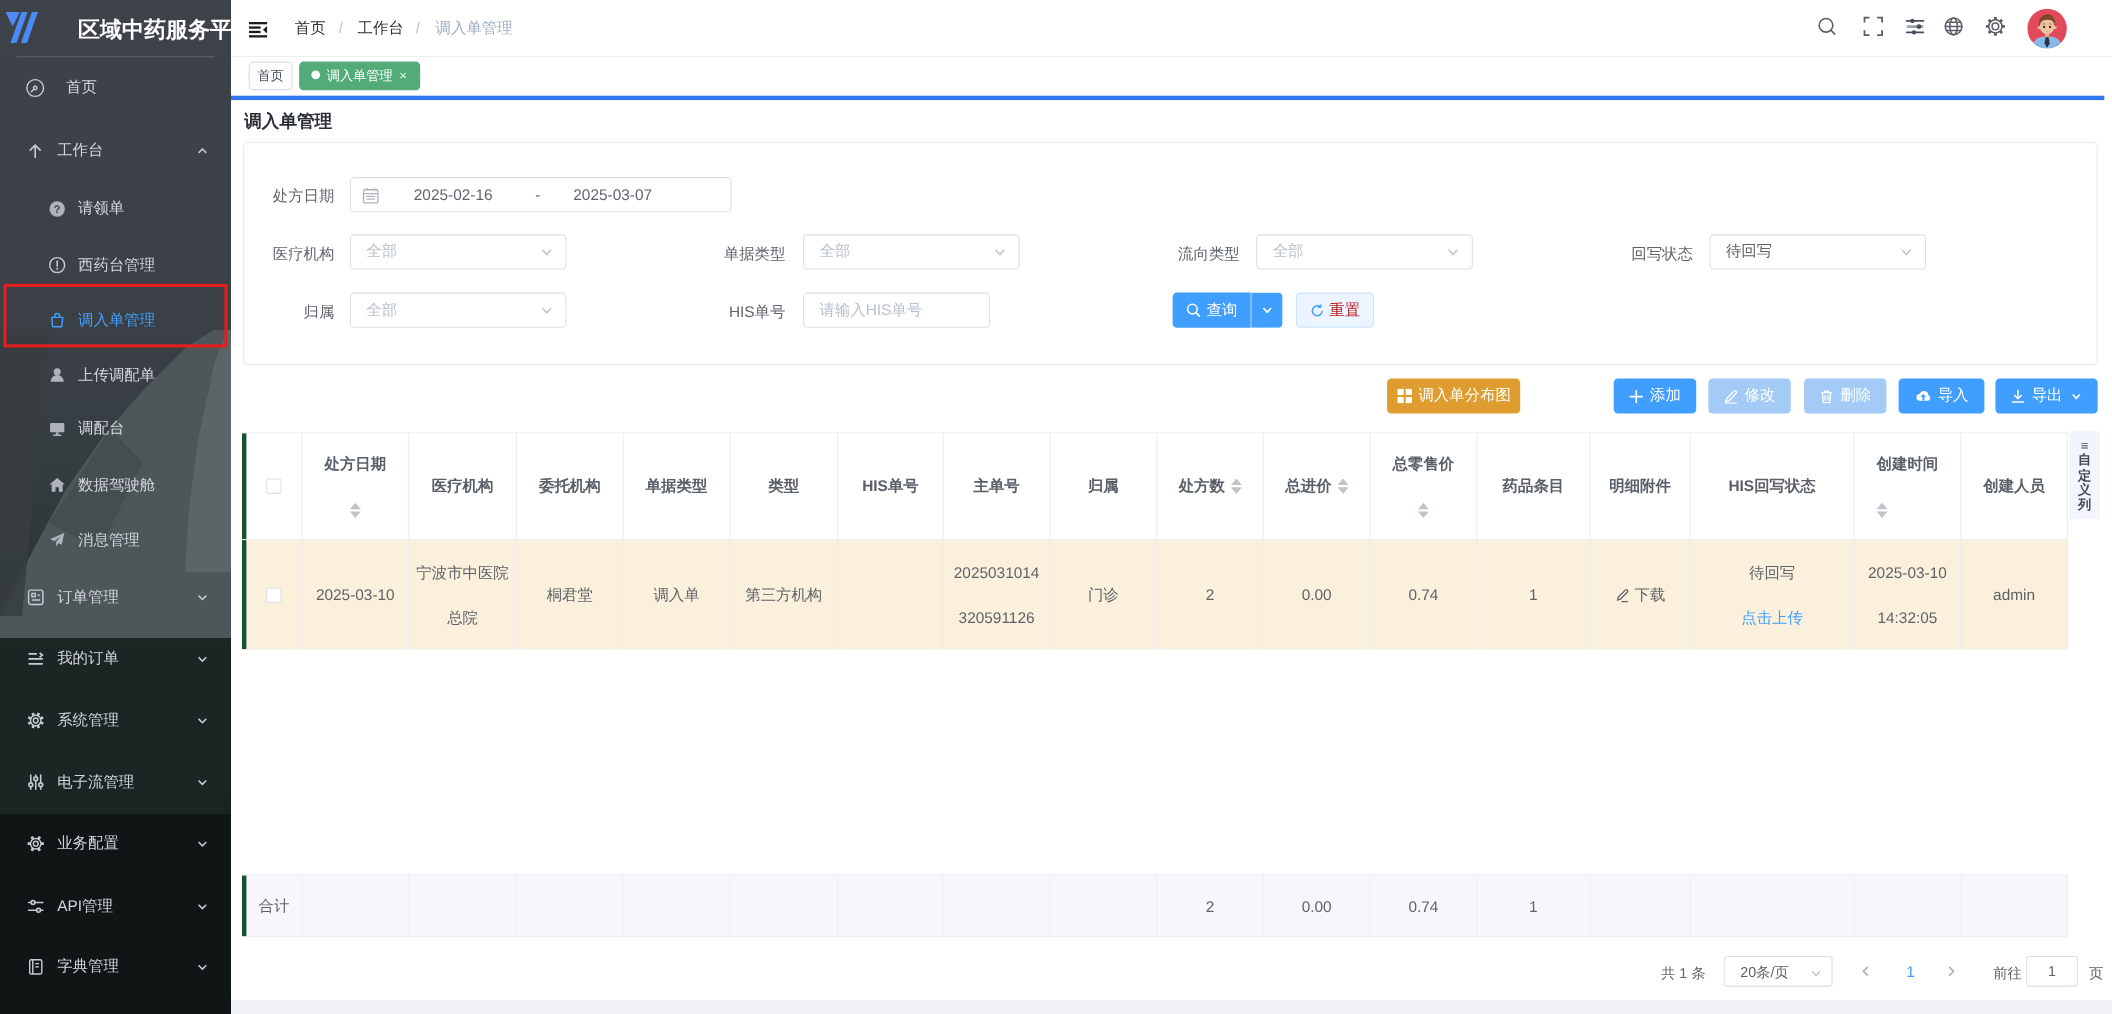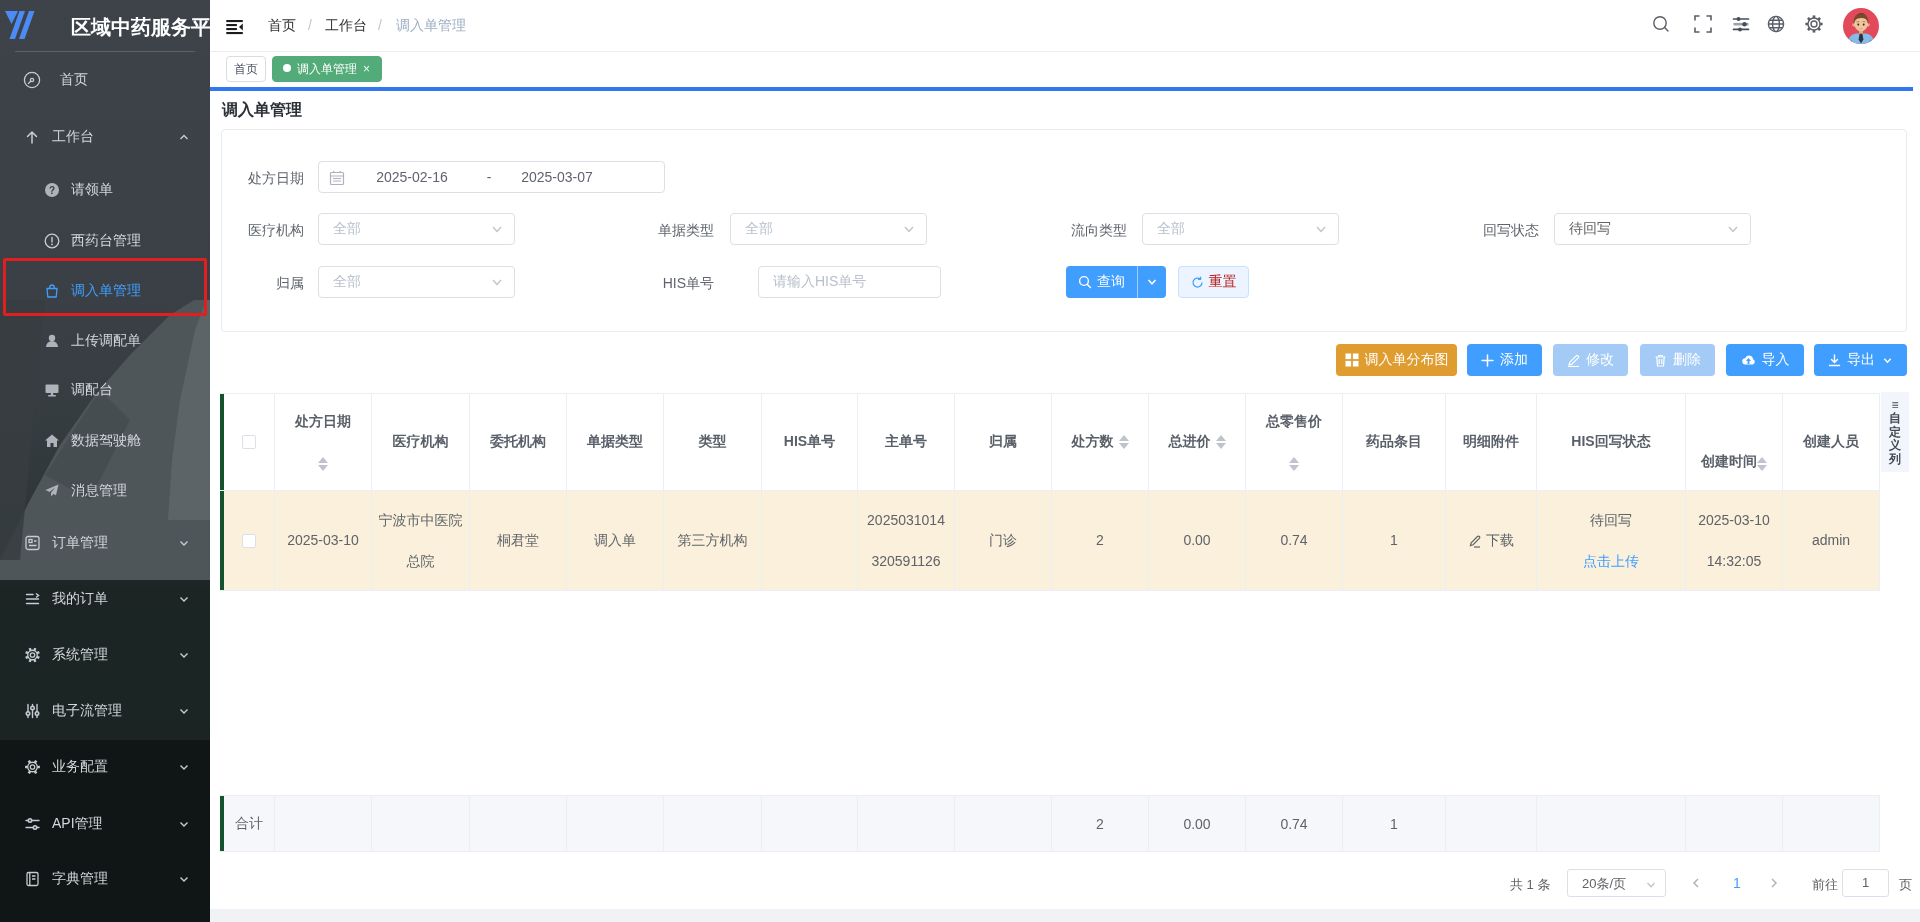--- a/index.html
+++ b/index.html
@@ -392,41 +392,41 @@
     </div>
 
   <div class="flabel" style="right:1602px;top:145px;width:80px">归属</div>
   <div class="fsel" style="left:96px;top:136px;width:197px">
       <span class="ph">全部</span>
     <svg class="vchev" width="14" height="14" viewBox="0 0 14 14" fill="none" stroke="#c0c4cc" stroke-width="1.4">
         <path d="M3 5 L7 9.4 L11 5"></path>
       </svg>
     </div>
   <div class="flabel" style="right:1192px;top:145px;width:80px">HIS单号</div>
-  <div class="fsel" style="left:536px;top:136px;width:183px">
+  <div class="fsel" style="left:508px;top:136px;width:170px">
       <span class="ph">请输入HIS单号</span>
     </div>
   <div class="btn blue" style="left:844px;top:136px;width:71px;border-radius:4px 0 0 4px">
     <svg width="14" height="14" viewBox="0 0 14 14" fill="none" stroke="#fff" stroke-width="1.4" style="margin-right:5px">
       <circle cx="6" cy="6" r="4.4"></circle>
         <path d="M9.4 9.4 L12.4 12.4" stroke-linecap="round"></path>
     </svg>查询</div>
   <div class="btn blue" style="left:915px;top:136px;width:29px;border-radius:0 4px 4px 0;border-left:1px solid rgba(255,255,255,0.5)">
     <svg width="12" height="12" viewBox="0 0 12 12" fill="none" stroke="#fff" stroke-width="1.5">
         <path d="M2.5 4 L6 7.8 L9.5 4"></path>
       </svg>
     </div>
   <div class="btn" style="left:956px;top:136px;width:71px;background:#ecf5ff;border:1px solid #c6e2ff;color:#b91c1c">
     <svg width="13" height="13" viewBox="0 0 13 13" fill="none" stroke="#409eff" stroke-width="1.3" style="margin-right:5px">
       <path d="M11 6.5 a4.5 4.5 0 1 1 -1.6 -3.4"></path>
         <path d="M9.6 0.8 L9.6 3.3 L7.1 3.3" stroke-linejoin="round"></path>
     </svg>重置</div>
 </div>
 
-<div class="btn orange" style="left:1336px;top:344px;width:121px">
+<div class="btn orange" style="left:1261px;top:344px;width:121px">
   <svg width="14" height="14" viewBox="0 0 14 14" fill="#fff" style="margin-right:6px">
     <rect x="0.5" y="0.5" width="5.6" height="5.6"></rect>
       <rect x="7.9" y="0.5" width="5.6" height="5.6"></rect>
     <rect x="0.5" y="7.9" width="5.6" height="5.6"></rect>
       <rect x="7.9" y="7.9" width="5.6" height="5.6"></rect>
   </svg>调入单分布图</div>
 <div class="btn blue" style="left:1467px;top:344px;width:75px">
   <svg width="13" height="13" viewBox="0 0 13 13" fill="none" stroke="#fff" stroke-width="1.5" style="margin-right:6px">
     <path d="M6.5 1 V12 M1 6.5 H12" stroke-linecap="round"></path>
     </svg>添加</div>
@@ -488,21 +488,21 @@
           <span class="sorts">
             <i class="su"></i>
             <i class="sd"></i>
           </span>
         </div>
       </div>
     <div class="tc w13">药品条目</div>
     <div class="tc w14">明细附件</div>
     <div class="tc w15">HIS回写状态</div>
     <div class="tc w16">
-        <div style="display:flex;align-items:flex-end;justify-content:space-between;height:58px">
+        <div style="display:flex;flex-direction:column;align-items:flex-start;justify-content:space-between;height:58px">
           <span>创建时间</span>
           <span class="sorts">
             <i class="su"></i>
             <i class="sd"></i>
           </span>
         </div>
       </div>
     <div class="tc w17">创建人员</div>
   </div>
   <div class="trow" id="tdata">

